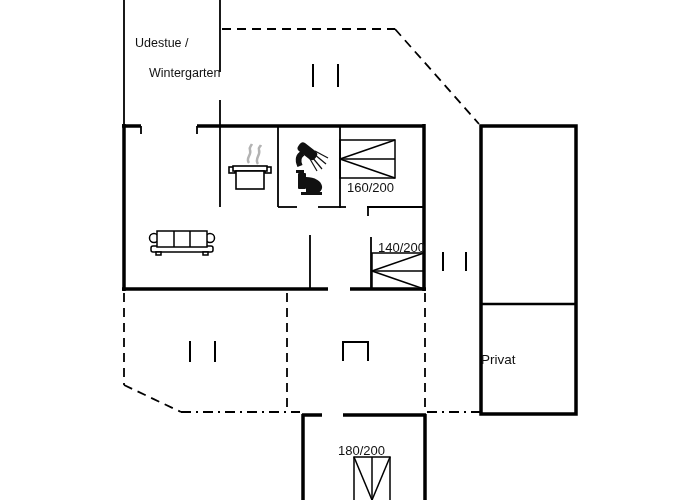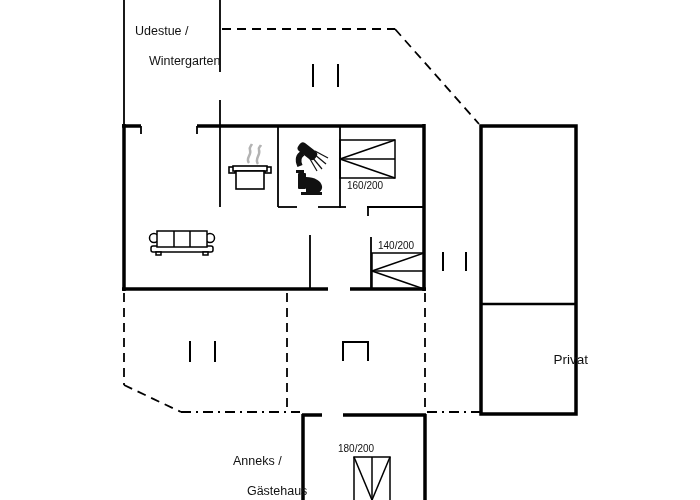--- a/index.html
+++ b/index.html
@@ -2,24 +2,24 @@
 <html><head>
 <meta charset="utf-8">
 <style>
   html,body{margin:0;padding:0;background:#fff;}
   #stage{
     position:relative;width:700px;height:500px;background:#fff;overflow:hidden;
     font-family:"Liberation Sans",sans-serif;color:#111;
   }
   #plan-svg{position:absolute;left:0;top:0;}
   .lbl{position:absolute;white-space:pre;line-height:15px;font-size:12.5px;color:#111;}
-  .bed-lbl{position:absolute;font-size:10px;color:#111;white-space:nowrap;}
+  .bed-lbl{position:absolute;font-size:13px;color:#111;white-space:nowrap;}
   #privat-room-label{
     position:absolute;left:481px;top:304px;width:107px;height:111px;
-    display:flex;align-items:center;justify-content:flex-end;font-size:13.5px;
+    display:flex;align-items:center;justify-content:flex-start;font-size:13.5px;
   }
 </style>
 </head>
 <body>
 
 <div id="stage">
 
   <svg id="plan-svg" width="700" height="500" viewBox="0 0 700 500">
 
     <g stroke="#000" stroke-width="3.5" fill="none">
@@ -152,26 +152,24 @@
     </g>
 
     <g fill="#111">
       <rect x="296" y="170" width="8" height="3"></rect>
       <rect x="298" y="173" width="8" height="16" rx="1"></rect>
       <path d="M306,177 c9,0 15,4 16,9 c1,5 -4,8 -10,8 l-6,0 z"></path>
       <rect x="301" y="192" width="21" height="3"></rect>
     </g>
   </svg>
 
-  <div class="lbl" style="left:135px;top:24px;"><span>Udestue /</span><br>
+  <div class="lbl" style="left:135px;top:36px;"><span>Udestue /</span><br>
     <span>Wintergarten</span></div>
 
   <div id="privat-room-label">
     <span>Privat</span>
   </div>
 
-  <div class="lbl" style="left:233px;top:454px;"><span>Anneks /</span><br>
-    <span>Gästehaus</span></div>
 
   <div class="bed-lbl" style="left:347px;top:180px;">160/200</div>
   <div class="bed-lbl" style="left:378px;top:240px;text-align:center;">140/200</div>
   <div class="bed-lbl" style="left:338px;top:443px;">180/200</div>
 </div>
 
 </body></html>

